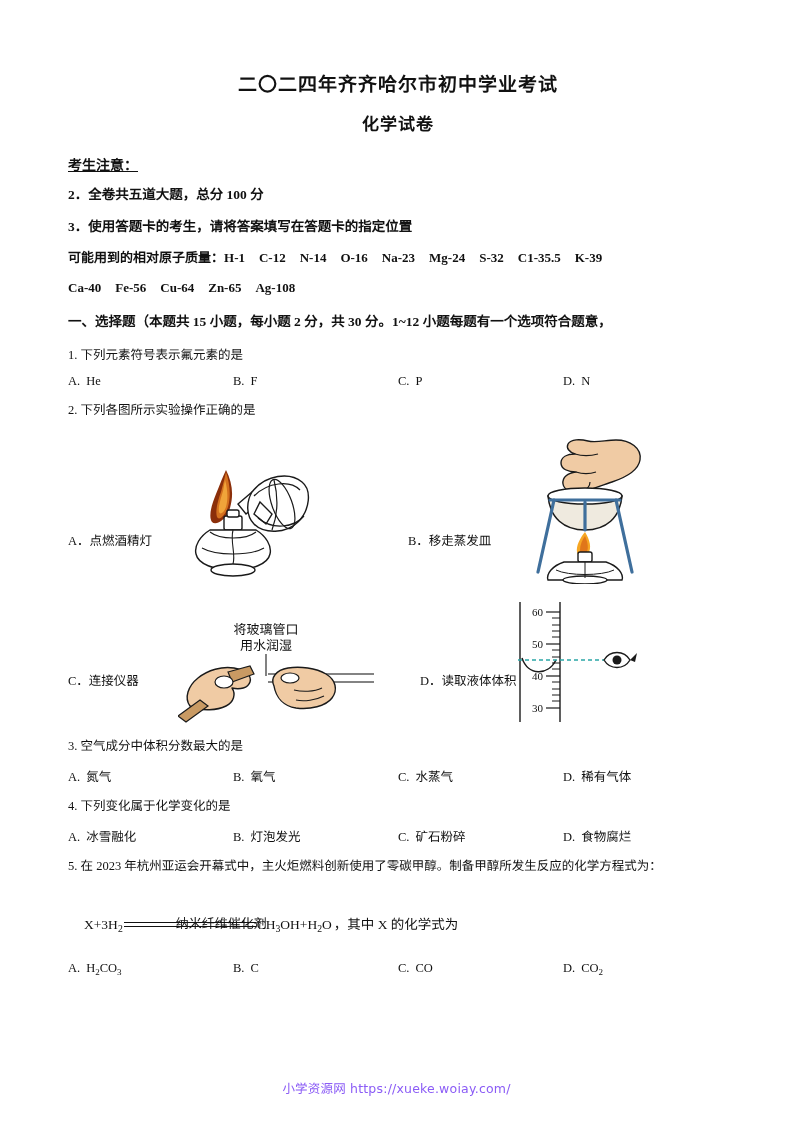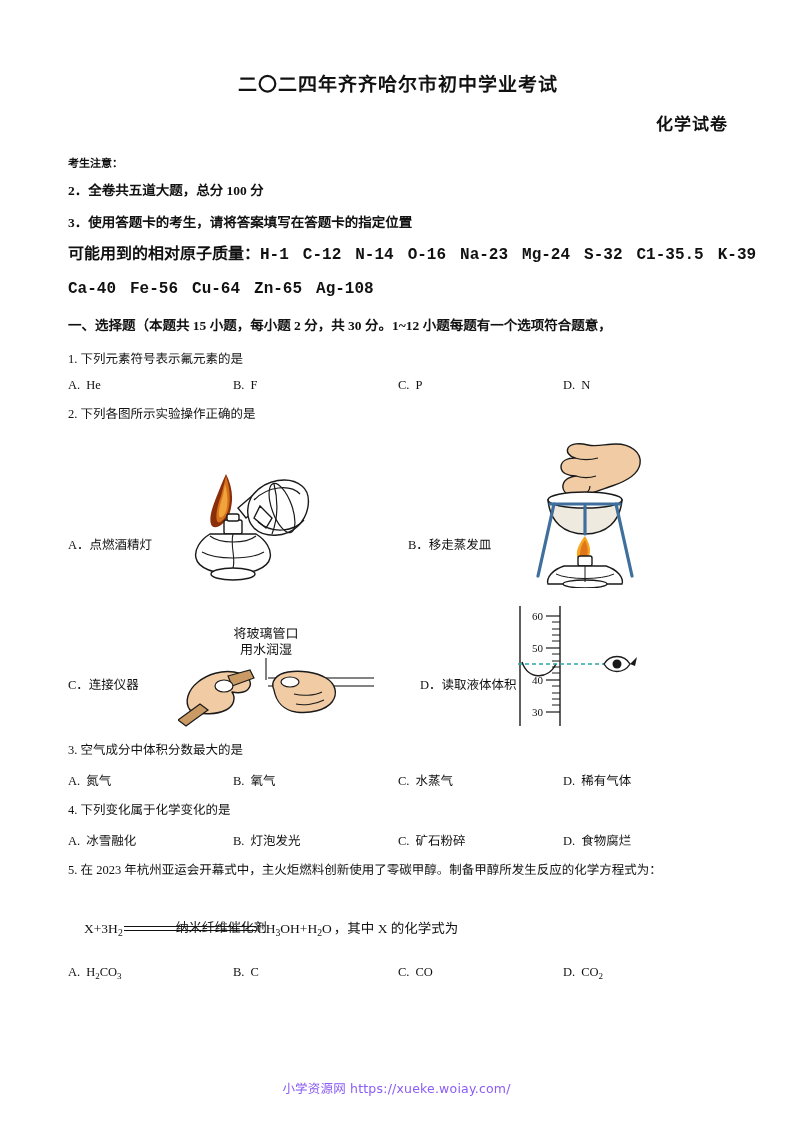--- a/index.html
+++ b/index.html
@@ -31,50 +31,50 @@
   
   .doc-title {
     text-align: center;
     font-weight: bold;
     font-size: 19px;
     letter-spacing: 1px;
     margin-top: 72px;
     line-height: 1.4;
   }
   .doc-subtitle {
-    text-align: right;
+    text-align: center;
     font-weight: bold;
     font-size: 17px;
     letter-spacing: 1px;
     margin-top: 14px;
     line-height: 1.4;
   }
 
   
   .notice {
     margin-top: 18px;
   }
   .notice-head {
     font-weight: bold;
-    font-size: 11px;
+    font-size: 14px;
     margin-bottom: 12px;
+    text-decoration: underline;
   }
   .notice-line {
     font-weight: bold;
     font-size: 13.5px;
     margin-bottom: 13px;
     line-height: 1.35;
   }
   .mass-line {
     font-weight: bold;
-    font-size: 16px;
+    font-size: 13px;
     margin-bottom: 13px;
     line-height: 1.35;
     white-space: nowrap;
-    font-family: Liberation Mono, monospace;
   }
   .mass-line .mass-item { margin-right: 14px; }
   .mass-line .mass-item:last-child { margin-right: 0; }
 
   
   .section-head {
     font-weight: bold;
     font-size: 13.5px;
     line-height: 1.75;
     margin-top: 6px;

